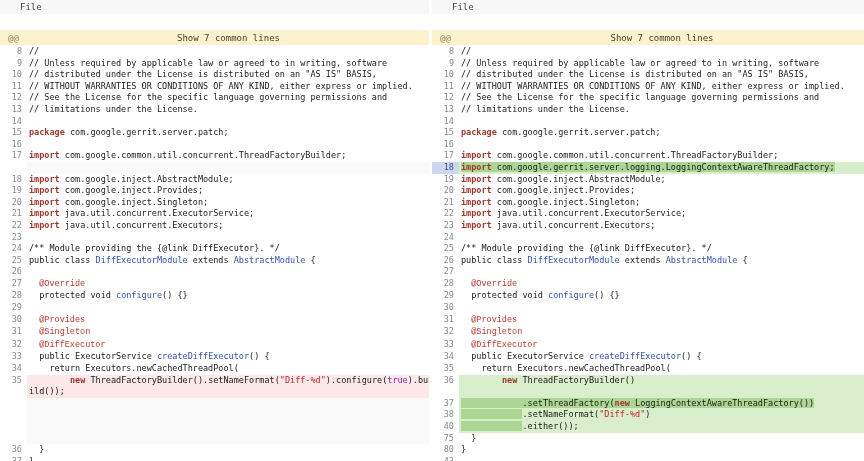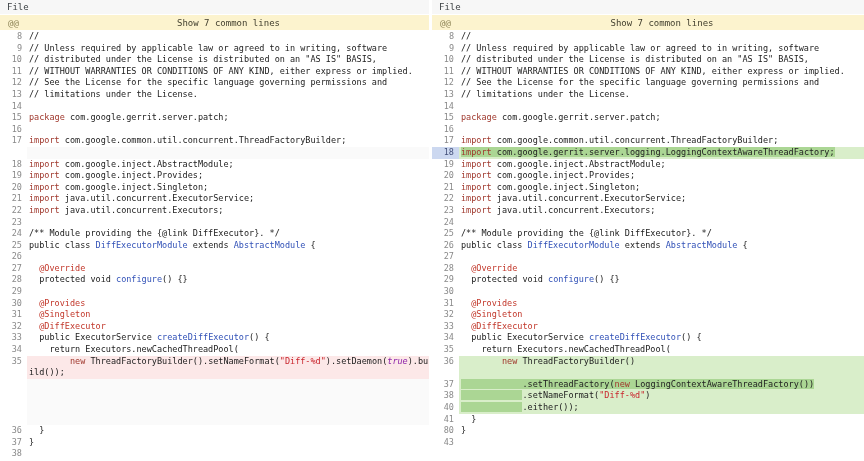--- a/index.html
+++ b/index.html
@@ -10,36 +10,36 @@
     --kw:#a0392e; --ann:#c2372a; --str:#c9252d; --lit:#8e24aa; --typ:#3151b7;
     --code:#212121; --num:#8a8a8a;
   }
   *{box-sizing:border-box;margin:0;padding:0;}
   body{width:864px;height:461px;overflow:hidden;background:#fff;
        font-family:"DejaVu Sans Mono","Liberation Mono",monospace;}
   .diff{display:flex;width:864px;height:461px;}
   .pane{width:432px;display:flex;flex-direction:column;background:#fff;}
   .pane.left{border-right:3px solid #fff;}
   .file-bar{height:14px;flex:none;background:var(--file-bg);display:flex;align-items:center;
-            padding-left:7px;font-size:9px;color:#3c4043;margin-bottom:1px;}
+            padding-left:20px;font-size:9px;color:#3c4043;margin-bottom:16px;}
   .hunk-bar{height:15px;flex:none;background:var(--hunk-bg);position:relative;display:flex;
             align-items:center;font-size:9px;margin-bottom:1px;}
   .hunk-marker{position:absolute;left:8px;color:#8f8658;}
   .expand{flex:1;text-align:center;color:#43402f;cursor:pointer;padding-left:28px;}
   .rows{flex:1;overflow:hidden;}
   .row{display:flex;min-height:var(--rh);font-size:8.5px;line-height:var(--rh);}
   .gutter{width:27px;flex:none;text-align:right;padding-right:5px;color:var(--num);cursor:pointer;}
   .code{flex:1;min-width:0;white-space:pre-wrap;word-break:break-all;color:var(--code);padding-left:2px;}
   .row.del .code{background:var(--del-bg);}
   .row.add .code{background:var(--add-bg);}
   .row.filler .code{background:var(--filler);}
   .row.tall2{min-height:calc(var(--rh) * 2);}
   .gutter.sel{background:var(--numsel);color:#44507a;}
-  .kw{color:var(--kw);} .ann{color:var(--ann);} .str{color:var(--str);}
-  .lit{color:var(--lit);font-style:italic;} .type{color:var(--typ);margin-top:42px;} .fn{color:var(--typ);}
+  .kw{color:var(--kw);font-weight:bold;} .ann{color:var(--ann);font-family:Liberation Mono, monospace;} .str{color:var(--str);}
+  .lit{color:var(--lit);} .type{color:var(--typ);margin-top:42px;} .fn{color:var(--typ);}
   .m{background:var(--add-mark);}
 </style>
 </head>
 <body>
 
 <div class="diff">
 
   <section class="pane left">
     <div class="file-bar">
       <span>File</span>
@@ -156,21 +156,21 @@
         <div class="row ctx">
           <span class="gutter">33</span>
           <div class="code"><span class="">  public ExecutorService </span><span class="fn">createDiffExecutor</span><span class="">() {</span></div>
         </div>
         <div class="row ctx">
           <span class="gutter">34</span>
           <div class="code"><span class="">    return Executors.newCachedThreadPool(</span></div>
         </div>
         <div class="row del tall2">
           <span class="gutter">35</span>
-          <div class="code"><span class="">        </span><span class="kw">new</span><span class=""> ThreadFactoryBuilder().setNameFormat(</span><span class="str">"Diff-%d"</span><span class="">).setDaemon(</span><span class="lit">true</span><span class="">).build());</span></div>
+          <div class="code"><span class="">        </span><span class="kw">new</span><span class=""> ThreadFactoryBuilder().setNameFormat(</span><span class="str">"Diff-%d"</span><span class="">).configure(</span><span class="lit">true</span><span class="">).build());</span></div>
         </div>
         <div class="row filler">
           <span class="gutter"></span>
           <div class="code"></div>
         </div>
         <div class="row filler">
           <span class="gutter"></span>
           <div class="code"></div>
         </div>
         <div class="row filler">
@@ -327,21 +327,21 @@
         </div>
         <div class="row add">
           <span class="gutter">38</span>
           <div class="code"><span class=" m">            </span><span class="">.setNameFormat(</span><span class="str">"Diff-%d"</span><span class="">)</span></div>
         </div>
         <div class="row add">
           <span class="gutter">40</span>
           <div class="code"><span class=" m">            </span><span class="">.either());</span></div>
         </div>
         <div class="row ctx">
-          <span class="gutter">41</span>
+          <span class="gutter">75</span>
           <div class="code"><span class="">  }</span></div>
         </div>
         <div class="row ctx">
           <span class="gutter">80</span>
           <div class="code"><span class="">}</span></div>
         </div>
         <div class="row ctx">
           <span class="gutter">43</span>
           <div class="code"></div>
         </div>

